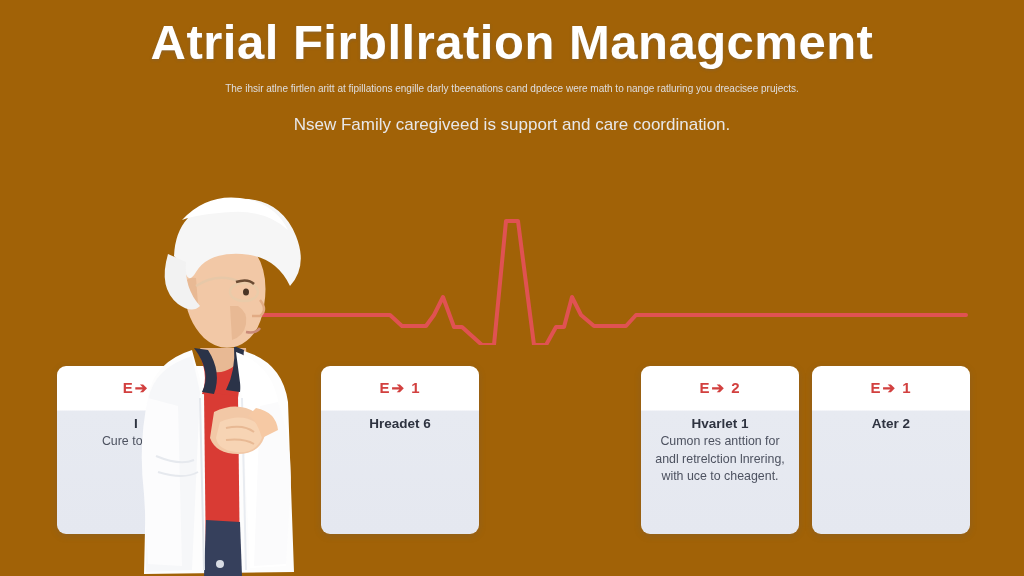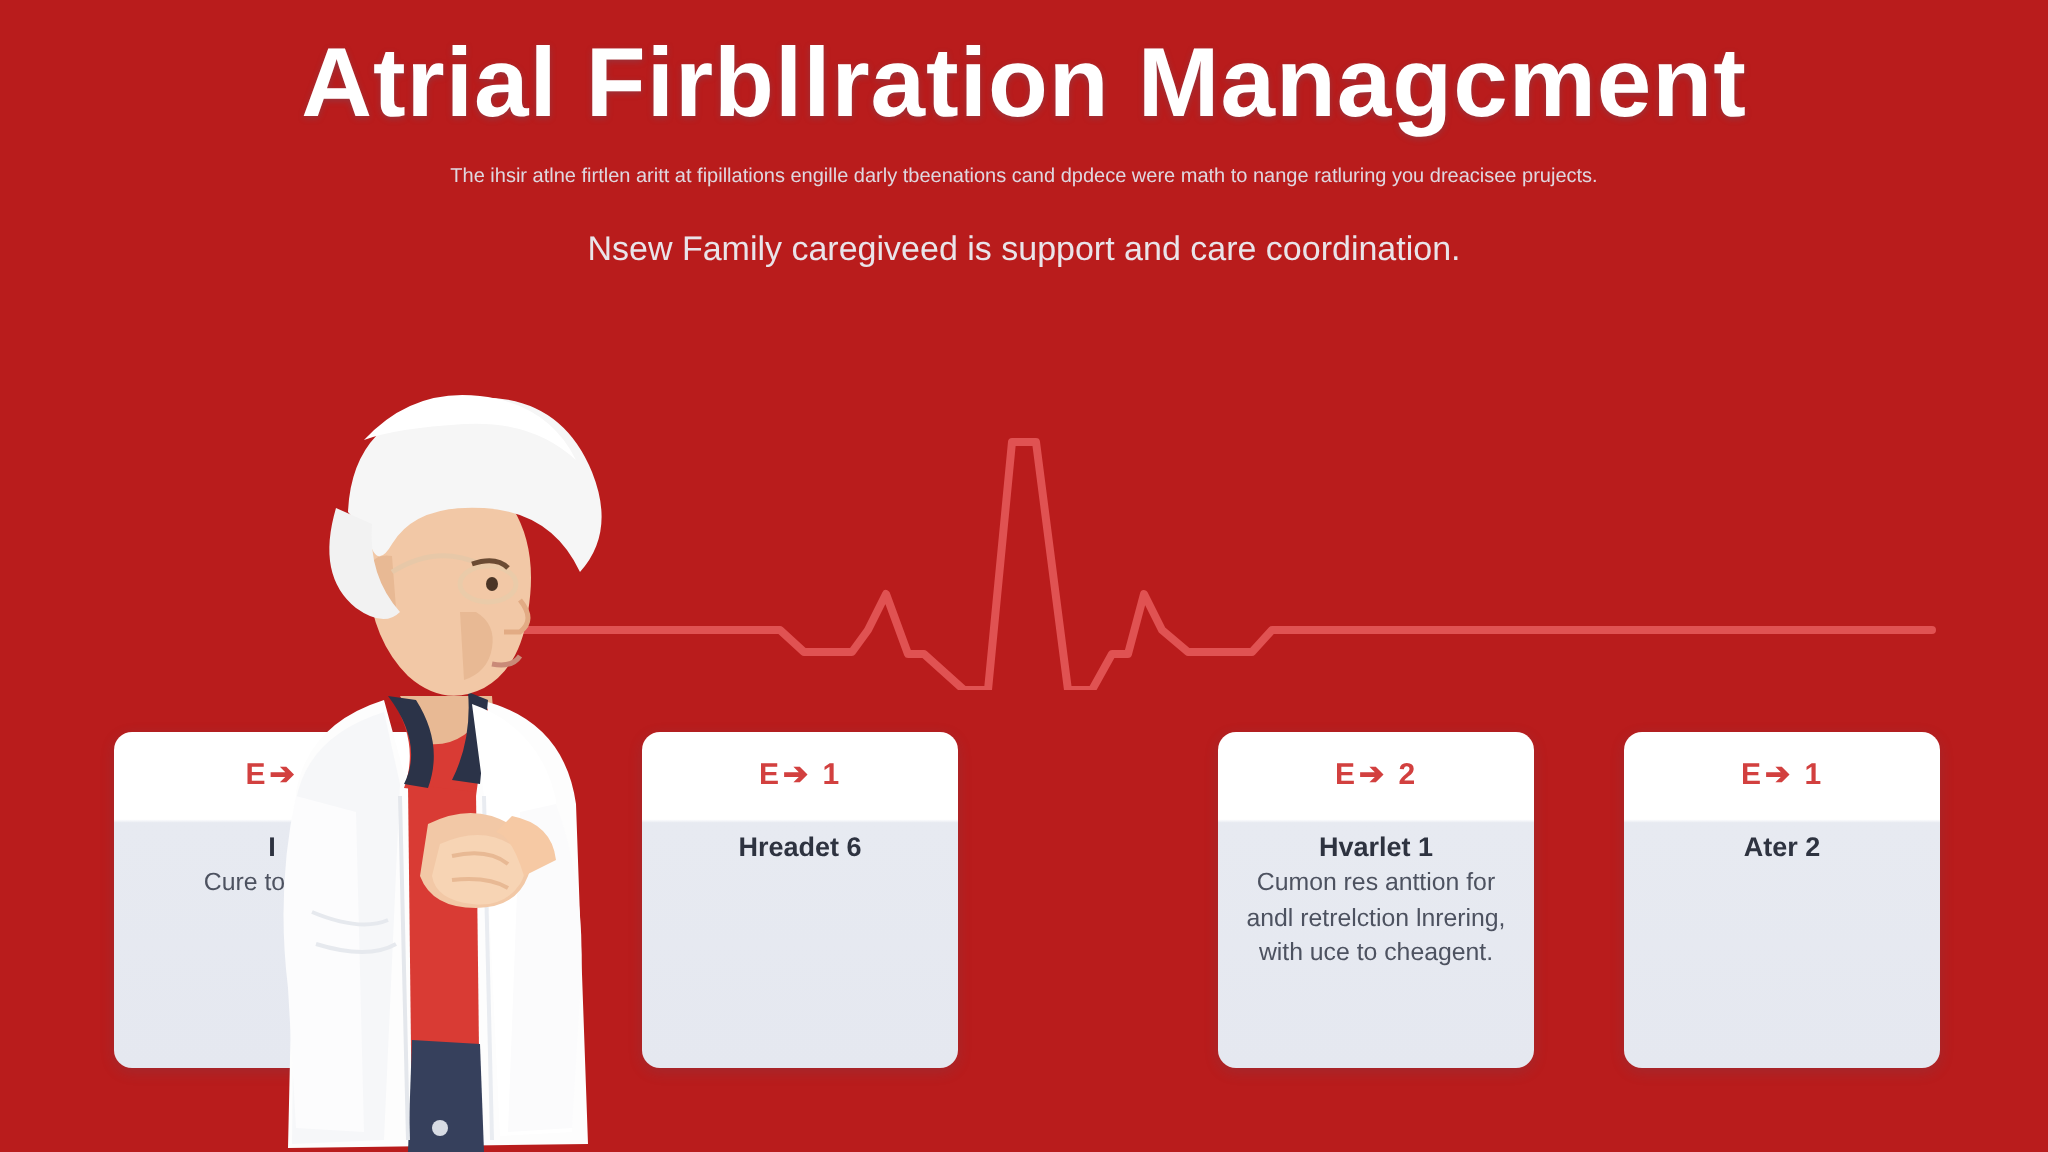--- a/index.html
+++ b/index.html
@@ -8,21 +8,21 @@
     background: #9fa9c2;
   }
   body {
     font-family: "Liberation Sans", sans-serif;
   }
   #poster {
     position: relative;
     width: 1024px;
     height: 576px;
     overflow: hidden;
-    background: #b91c1c;
+    background: #a16207;
   }
   
   .header {
     position: absolute;
     left: 0;
     top: 0;
     width: 1024px;
     text-align: center;
   }
   .title {
@@ -78,21 +78,21 @@
     top: 366px;
     width: 158px;
     height: 168px;
     border-radius: 9px;
     background: linear-gradient(180deg, #ffffff 0%, #ffffff 26%, #e7eaf1 27%, #e5e8f0 100%);
     box-shadow: 0 2px 7px rgba(80,90,115,0.22);
     overflow: hidden;
   }
   .card-1 { left: 57px;  z-index: 1; }
   .card-2 { left: 321px; z-index: 4; }
-  .card-3 { left: 609px; z-index: 4; }
+  .card-3 { left: 641px; z-index: 4; }
   .card-4 { left: 812px; z-index: 4; }
 
   .card-badge {
     height: 44px;
     line-height: 44px;
     text-align: center;
     font-size: 15px;
     font-weight: bold;
     color: #d2403f;
     letter-spacing: 1px;

